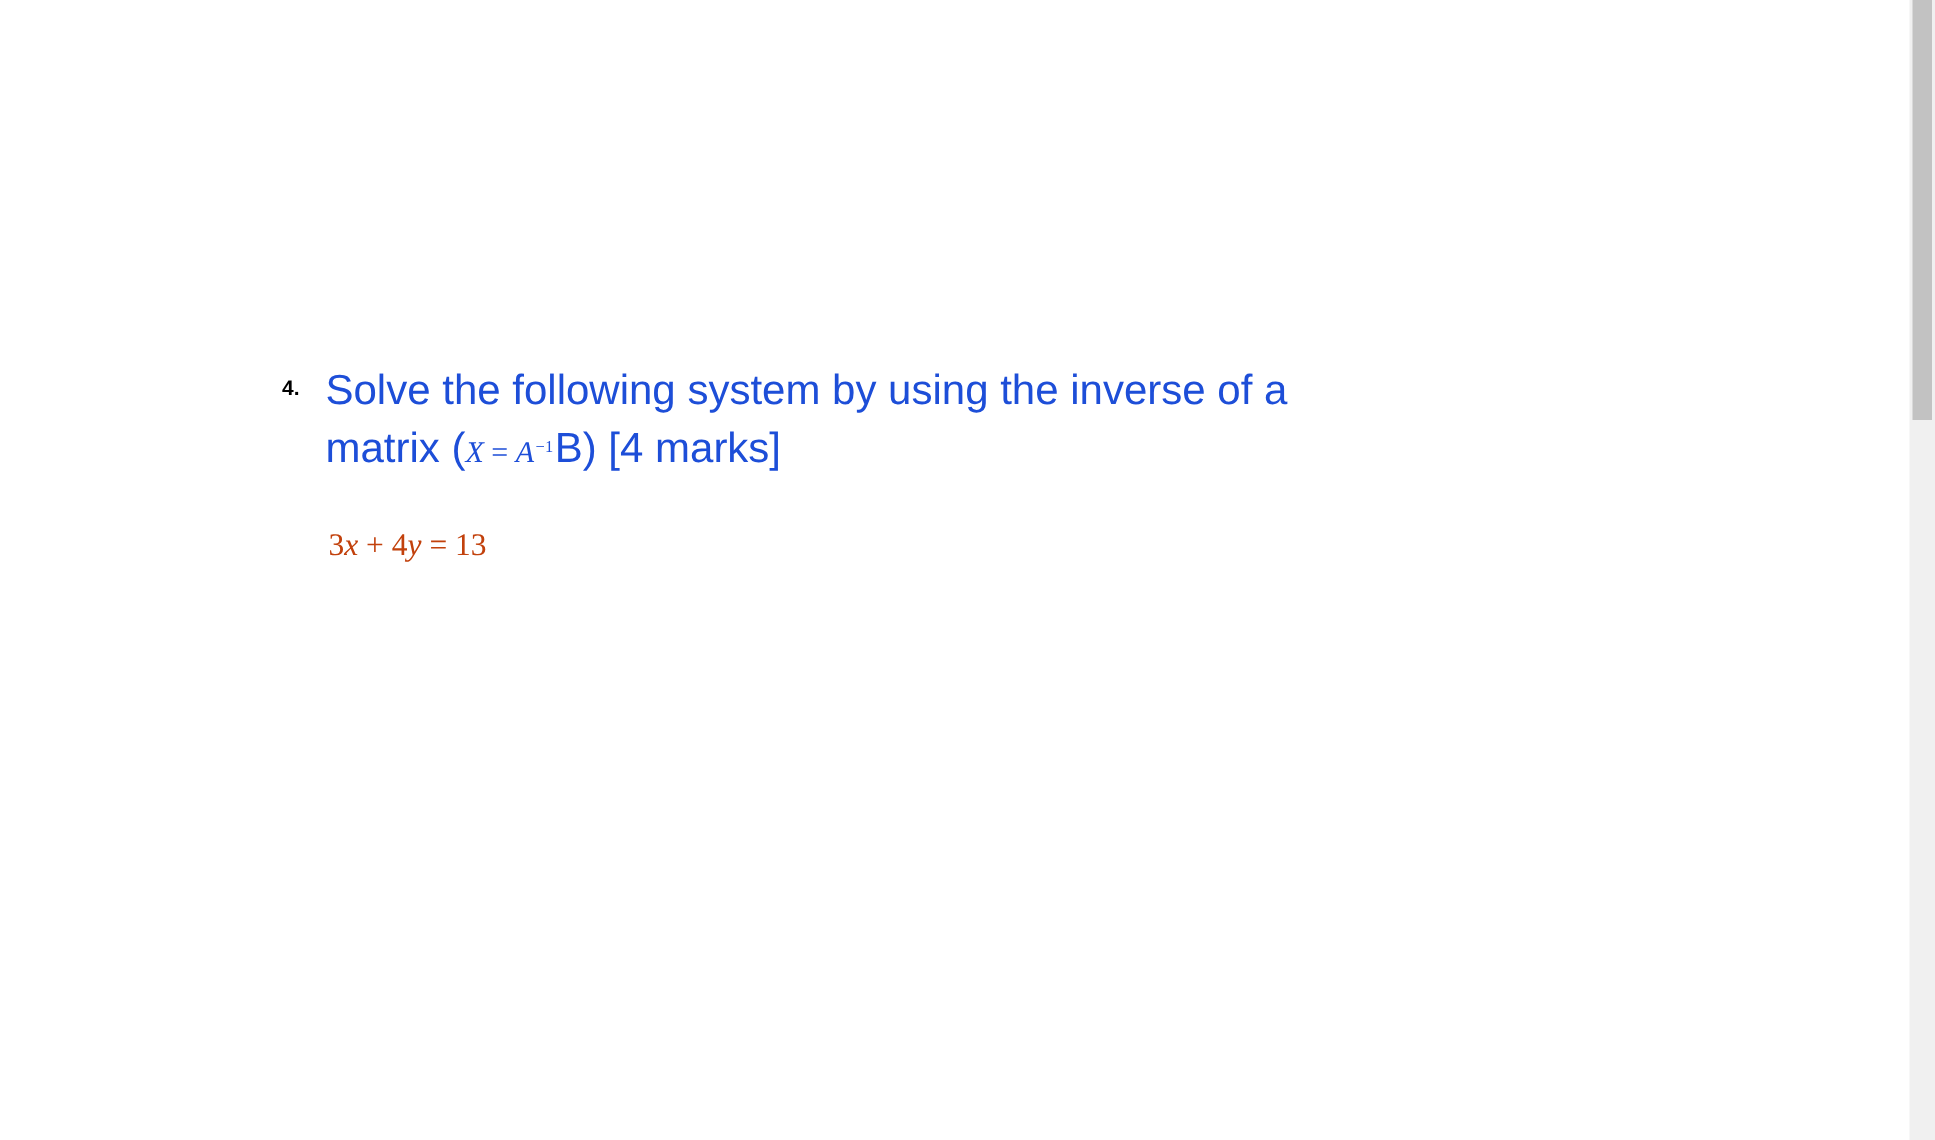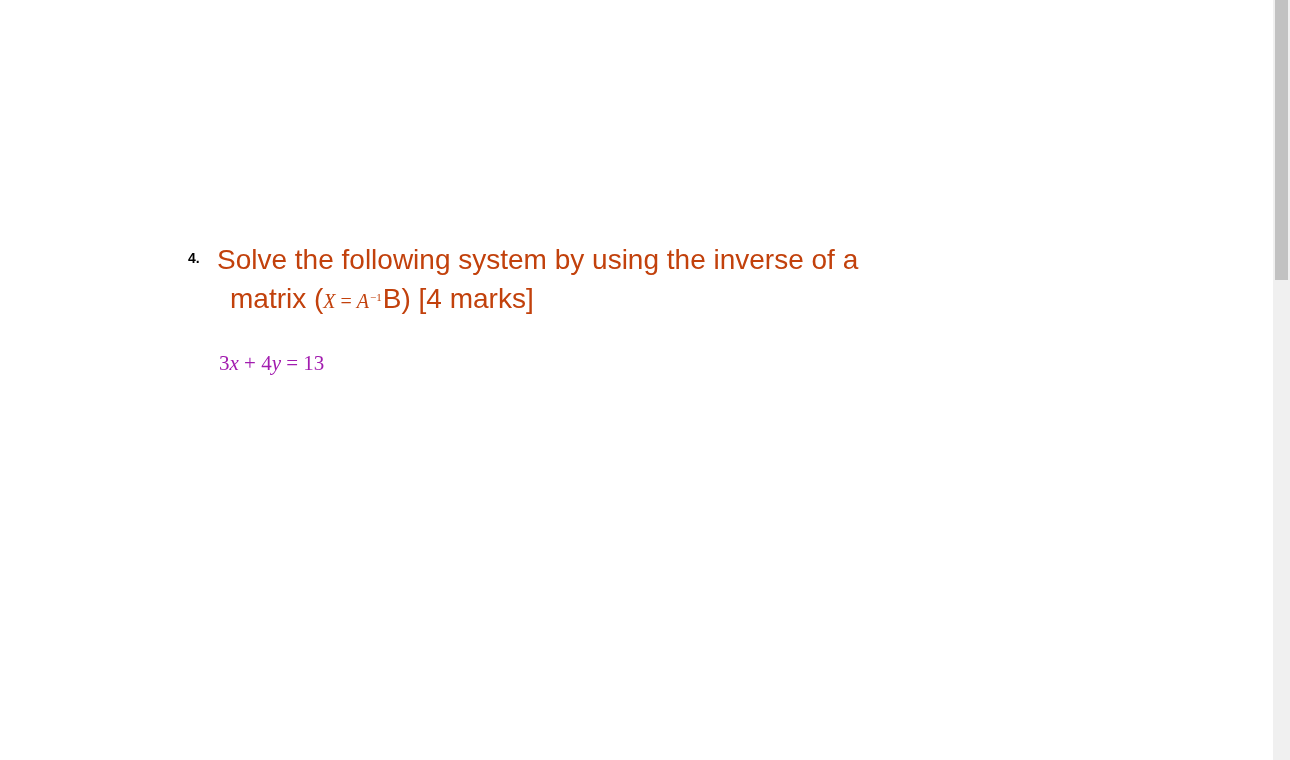--- a/index.html
+++ b/index.html
@@ -34,29 +34,28 @@
       position: absolute;
       left: -1px;
       top: 10px;
       font-size: 14px;
       font-weight: bold;
       color: #000000;
     }
     .question-text {
       font-size: 28px;
       line-height: 1.4;
-      color: #c2410c;
+      color: #1d4ed8;
       margin-left: 28px;
     }
     .line1 {
       display: block;
     }
     .line2 {
       display: block;
-      margin-left: 13px;
     }
     .formula-inline {
       font-family: "Times New Roman", Times, serif;
       font-style: italic;
       font-size: 20px;
     }
     .formula-inline .eq {
       font-style: normal;
     }
     .formula-inline .sup {
@@ -73,21 +72,21 @@
     }
     .marks {
       font-size: 28px;
     }
     .equations {
       margin-left: 30px;
       margin-top: 28px;
       font-family: "Times New Roman", Times, serif;
       font-size: 21px;
       line-height: 1.65;
-      color: #a21caf;
+      color: #c2410c;
     }
     .equations .eq-line {
       display: block;
     }
     .equations .var {
       font-style: italic;
     }
     .scrollbar-track {
       position: absolute;
       right: 0;

